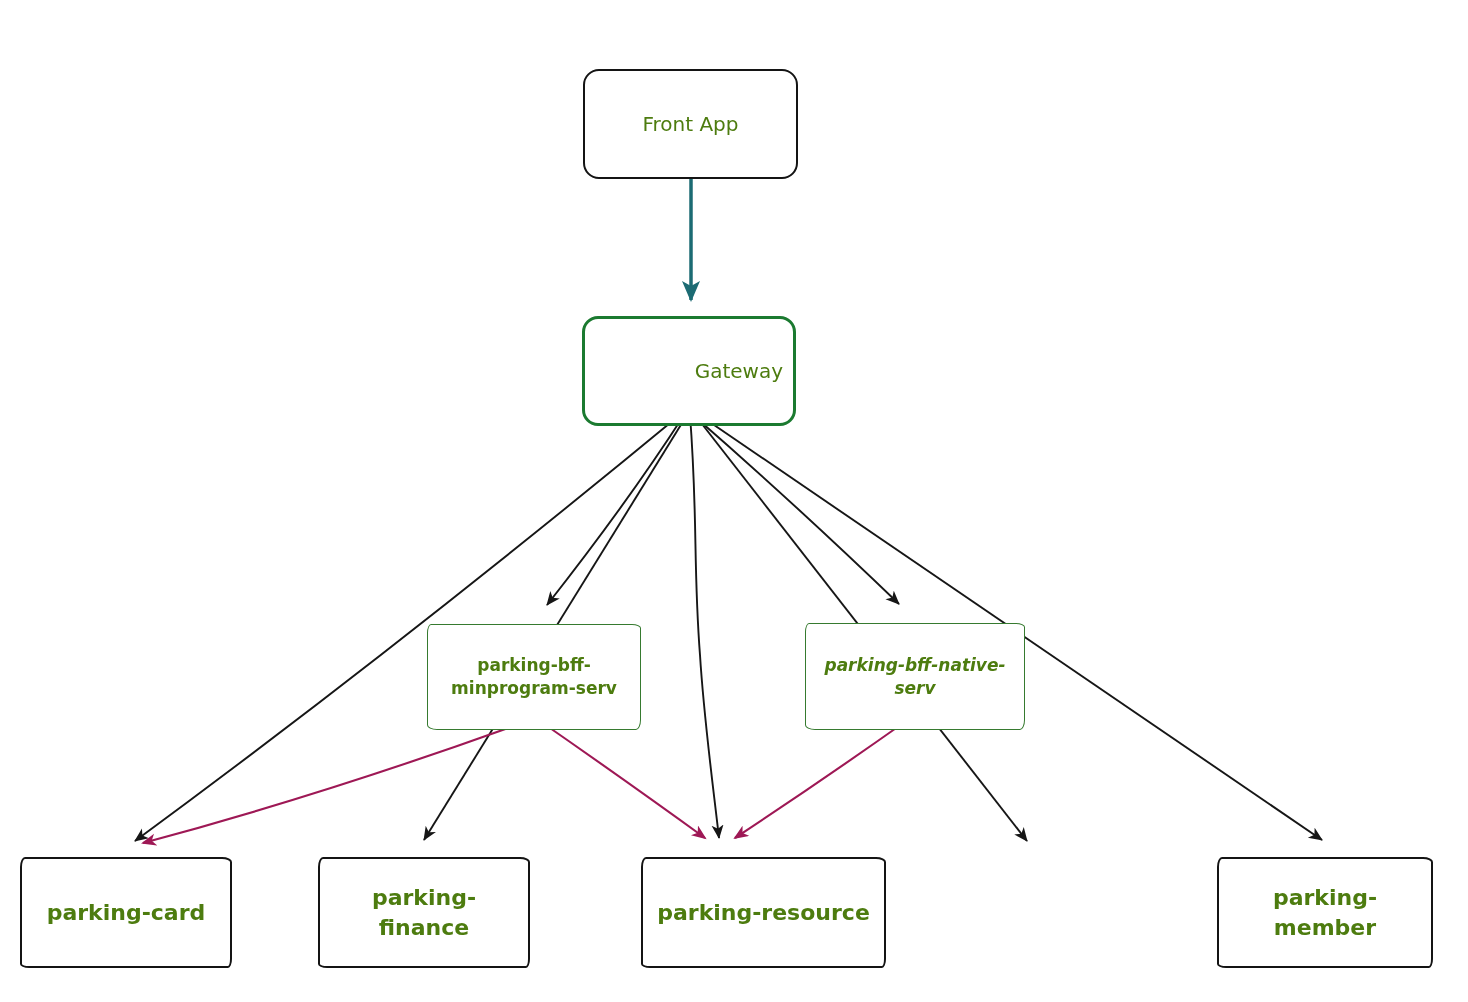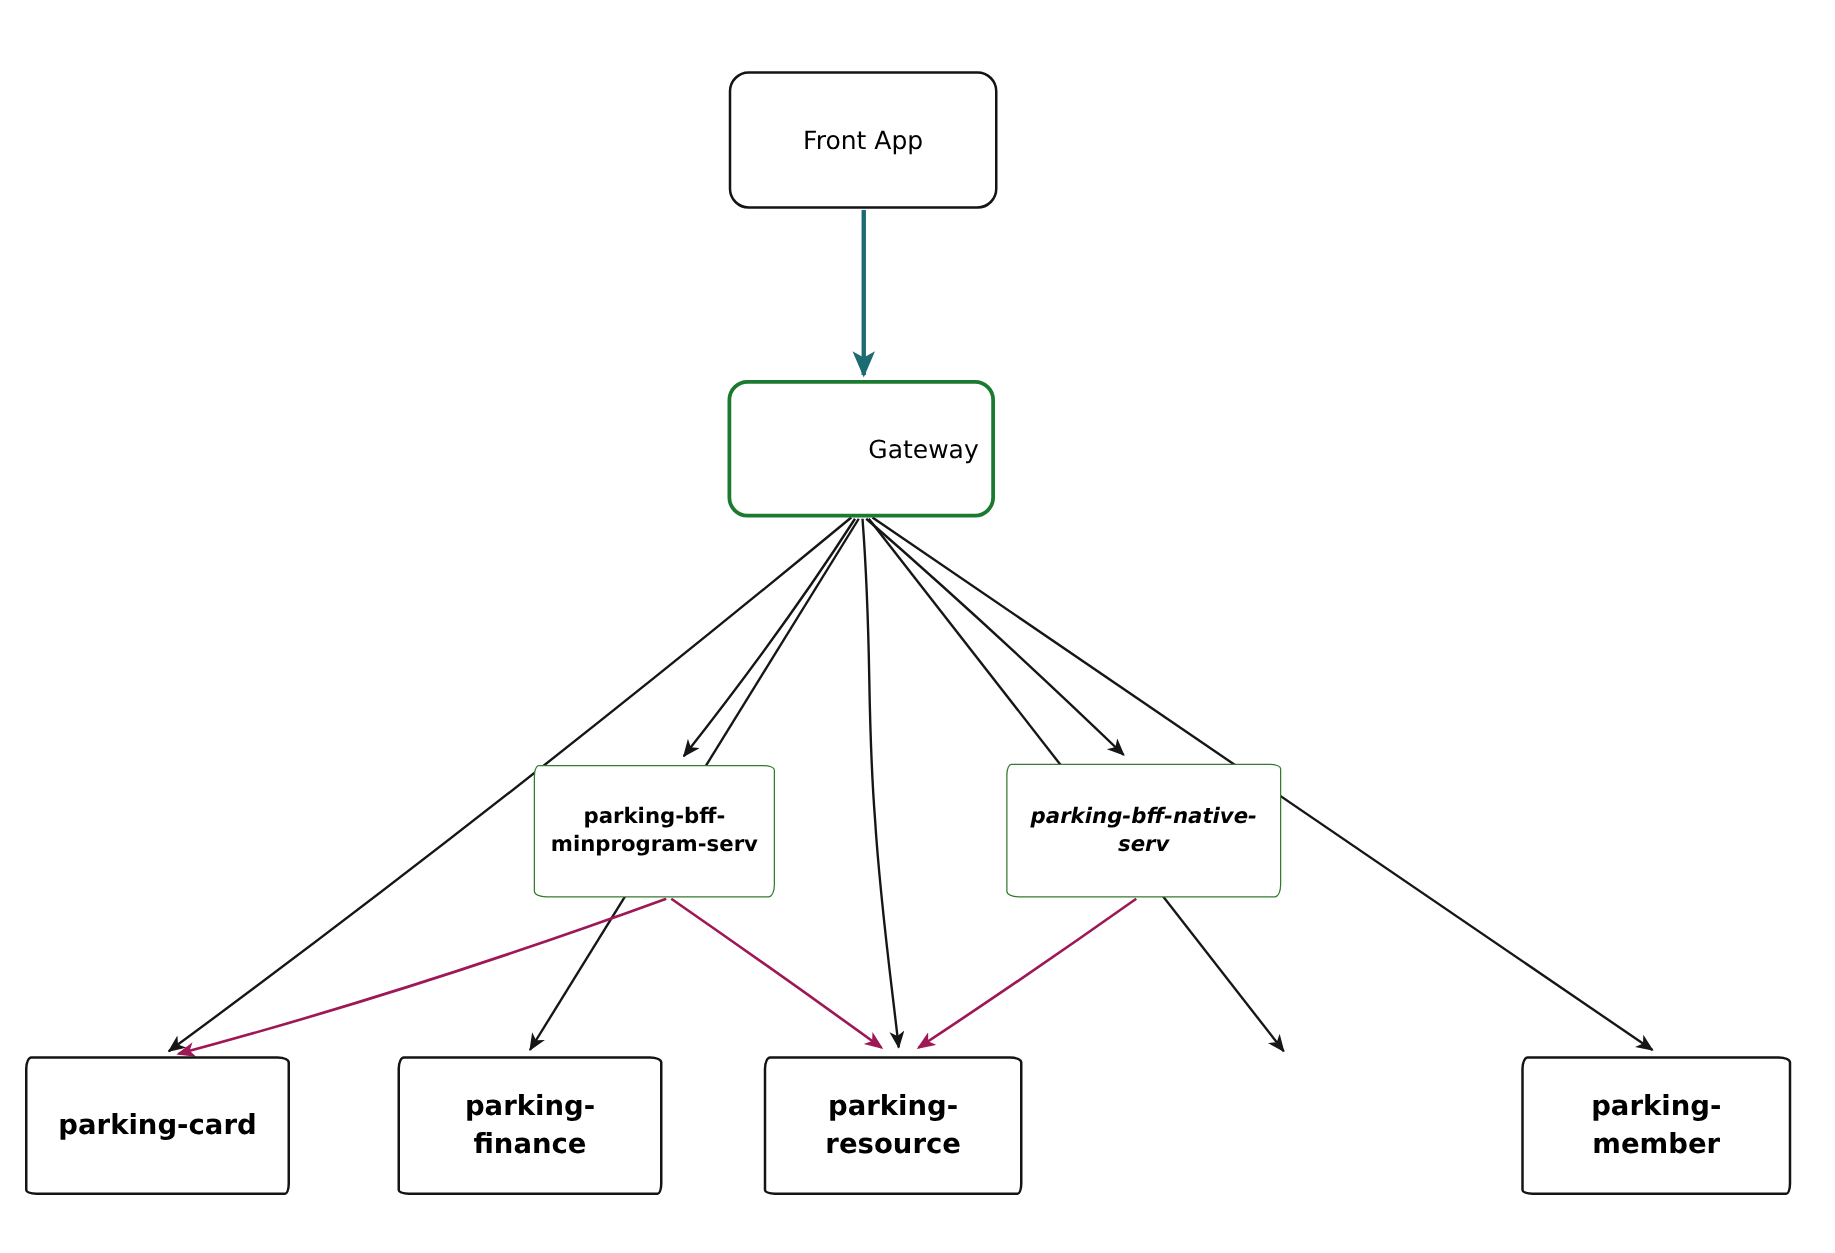--- a/index.html
+++ b/index.html
@@ -22,24 +22,25 @@
     z-index: 1;
   }
   .node {
     position: absolute;
     z-index: 2;
     background: #ffffff;
     display: flex;
     align-items: center;
     justify-content: center;
     text-align: center;
-    color: #000000;
+    color: #4d7c0f;
     box-sizing: border-box;
     padding: 6px 10px;
     line-height: 1.35;
+    margin-top: 12px;
   }
   .node.rounded {
     border-radius: 16px;
     font-size: 20px;
     font-weight: 400;
   }
   .node.front {
     border: 2.5px solid #141414;
   }
   .node.gateway {
@@ -102,37 +103,37 @@
   </svg>
 
   <div class="node rounded front" style="left:583px; top:57px; width:215px; height:110px;">
     <span>Front App</span>
   </div>
 
   <div class="node rounded gateway" style="left:582px; top:304px; width:214px; height:110px;">
     <span>Gateway</span>
   </div>
 
-  <div class="node bff" style="left:427px; top:612px; width:193px; height:106px;">
+  <div class="node bff" style="left:427px; top:612px; width:214px; height:106px;">
     <span>parking-bff-minprogram-serv</span>
   </div>
 
   <div class="node bff" style="left:805px; top:611px; width:220px; height:107px;font-style:italic;">
     <span>parking-bff-native-serv</span>
   </div>
 
   <div class="node service" style="left:20px; top:845px; width:212px; height:111px;">
     <span>parking-card</span>
   </div>
 
   <div class="node service" style="left:318px; top:845px; width:212px; height:111px;">
     <span>parking-finance</span>
   </div>
 
-  <div class="node service" style="left:611px; top:845px; width:207px; height:111px;">
+  <div class="node service" style="left:641px; top:845px; width:245px; height:111px;">
     <span>parking-resource</span>
   </div>
 
 
   <div class="node service" style="left:1217px; top:845px; width:216px; height:111px;">
     <span>parking-member</span>
   </div>
 
 </div>
 

